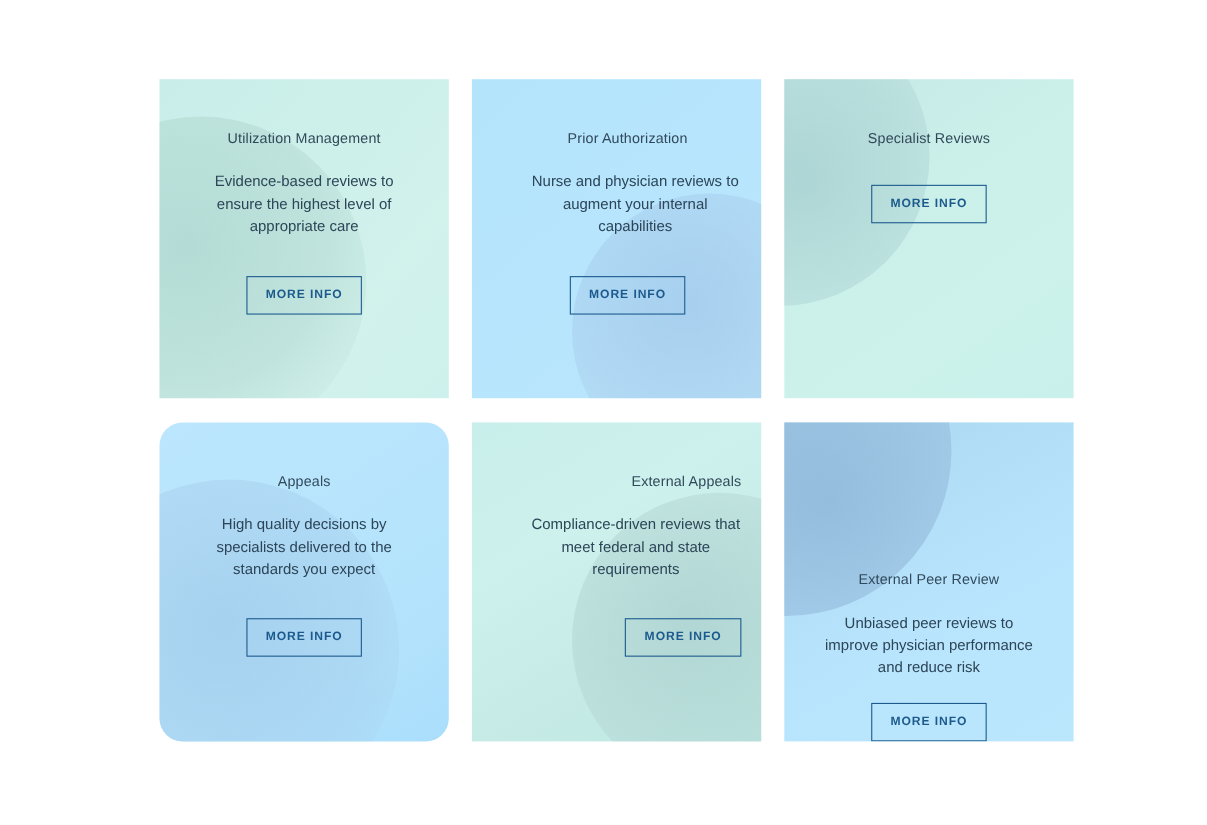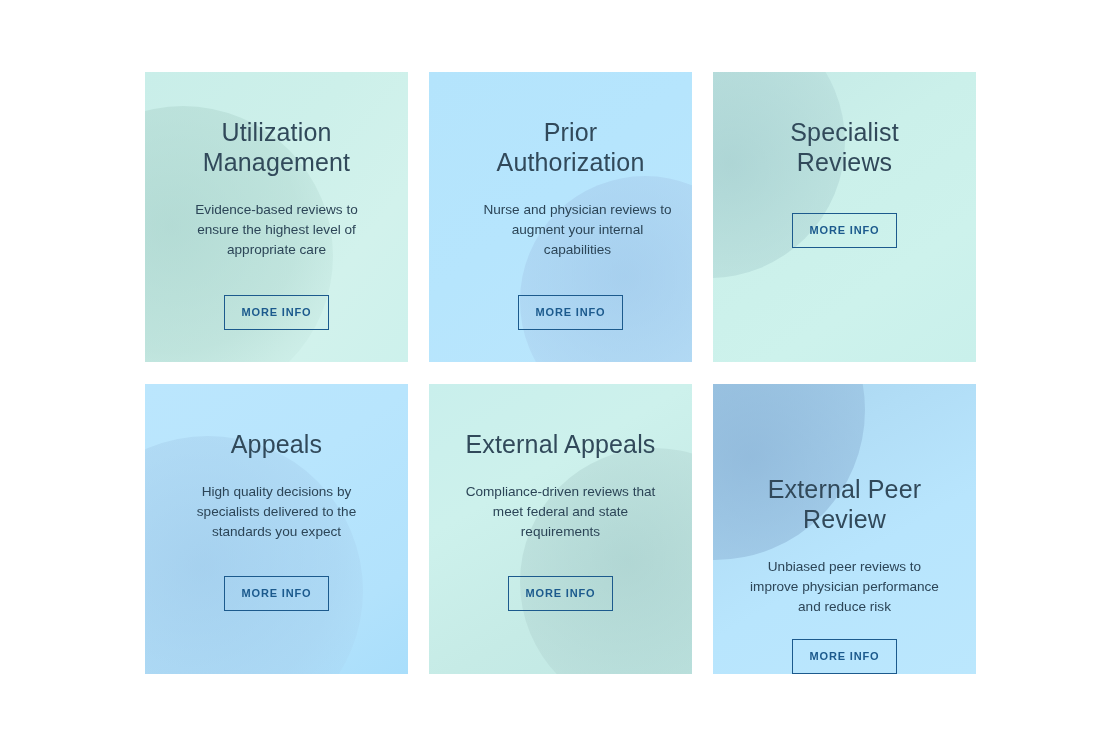--- a/index.html
+++ b/index.html
@@ -57,21 +57,21 @@
     width: 100%;
     height: 100%;
     box-sizing: border-box;
     display: flex;
     flex-direction: column;
     align-items: center;
     padding: 0 18px;
   }
 
   .card-title {
-    font-size: 25px;
+    font-size: 13px;
     font-weight: 300;
     line-height: 1.19;
     color: #31495a;
     letter-spacing: 0.15px;
     margin: 0;
     max-width: 205px;
   }
 
   .card-desc {
     font-size: 13.6px;
@@ -116,21 +116,21 @@
     background: radial-gradient(circle at 42% 40%, rgba(150,186,224,0.50) 0%, rgba(163,196,230,0.36) 55%, rgba(190,218,240,0.08) 82%, rgba(255,255,255,0) 100%);
   }
 
   .card-c2 { background: linear-gradient(145deg, #c4e9e6 0%, #cbf0ea 38%, #cdf2ec 70%, #c9f0eb 100%); }
   .card-c2 .card-blob {
     width: 272px; height: 272px;
     left: -140px; top: -66px;
     background: radial-gradient(circle at 58% 58%, rgba(150,192,196,0.52) 0%, rgba(166,204,205,0.38) 54%, rgba(196,226,224,0.10) 82%, rgba(255,255,255,0) 100%);
   }
 
-  .card-c3 { background: linear-gradient(145deg, #bbe6fd 0%, #b8e5fd 40%, #b2e2fc 78%, #a9defb 100%); }
+  .card-c3 { background: linear-gradient(145deg, #bbe6fd 0%, #b8e5fd 40%, #b2e2fc 78%, #a9defb 100%); border-radius: 21px; }
   .card-c3 .card-blob {
     width: 310px; height: 310px;
     left: -92px; top: 52px;
     background: radial-gradient(circle at 48% 42%, rgba(146,186,222,0.46) 0%, rgba(158,196,228,0.33) 55%, rgba(186,216,238,0.08) 82%, rgba(255,255,255,0) 100%);
   }
 
   .card-c4 { background: linear-gradient(150deg, #c9efec 0%, #cdf1ec 34%, #c6ebe6 68%, #c0e8e4 100%); }
   .card-c4 .card-blob {
     width: 268px; height: 268px;
     right: -96px; top: 64px;
@@ -180,21 +180,21 @@
       <div class="card-blob"></div>
       <div class="card-inner" style="padding-top:46px;">
         <h3 class="card-title">Appeals</h3>
         <p class="card-desc" style="margin-top:22px;">High quality decisions by specialists delivered to the standards you expect</p>
         <button class="more-info-btn" style="margin-top:34px;">MORE INFO</button>
       </div>
     </div>
 
     <div class="card card-c4">
       <div class="card-blob"></div>
-      <div class="card-inner" style="padding-top:46px;">
+      <div class="card-inner" style="padding-top:46px;align-items:flex-end;">
         <h3 class="card-title" style="max-width:230px;">External Appeals</h3>
         <p class="card-desc" style="margin-top:22px;">Compliance-driven reviews that meet federal and state requirements</p>
         <button class="more-info-btn" style="margin-top:34px;">MORE INFO</button>
       </div>
     </div>
 
     <div class="card card-c5">
       <div class="card-blob"></div>
       <div class="card-inner" style="padding-top:46px;justify-content:flex-end;">
         <h3 class="card-title">External Peer Review</h3>

